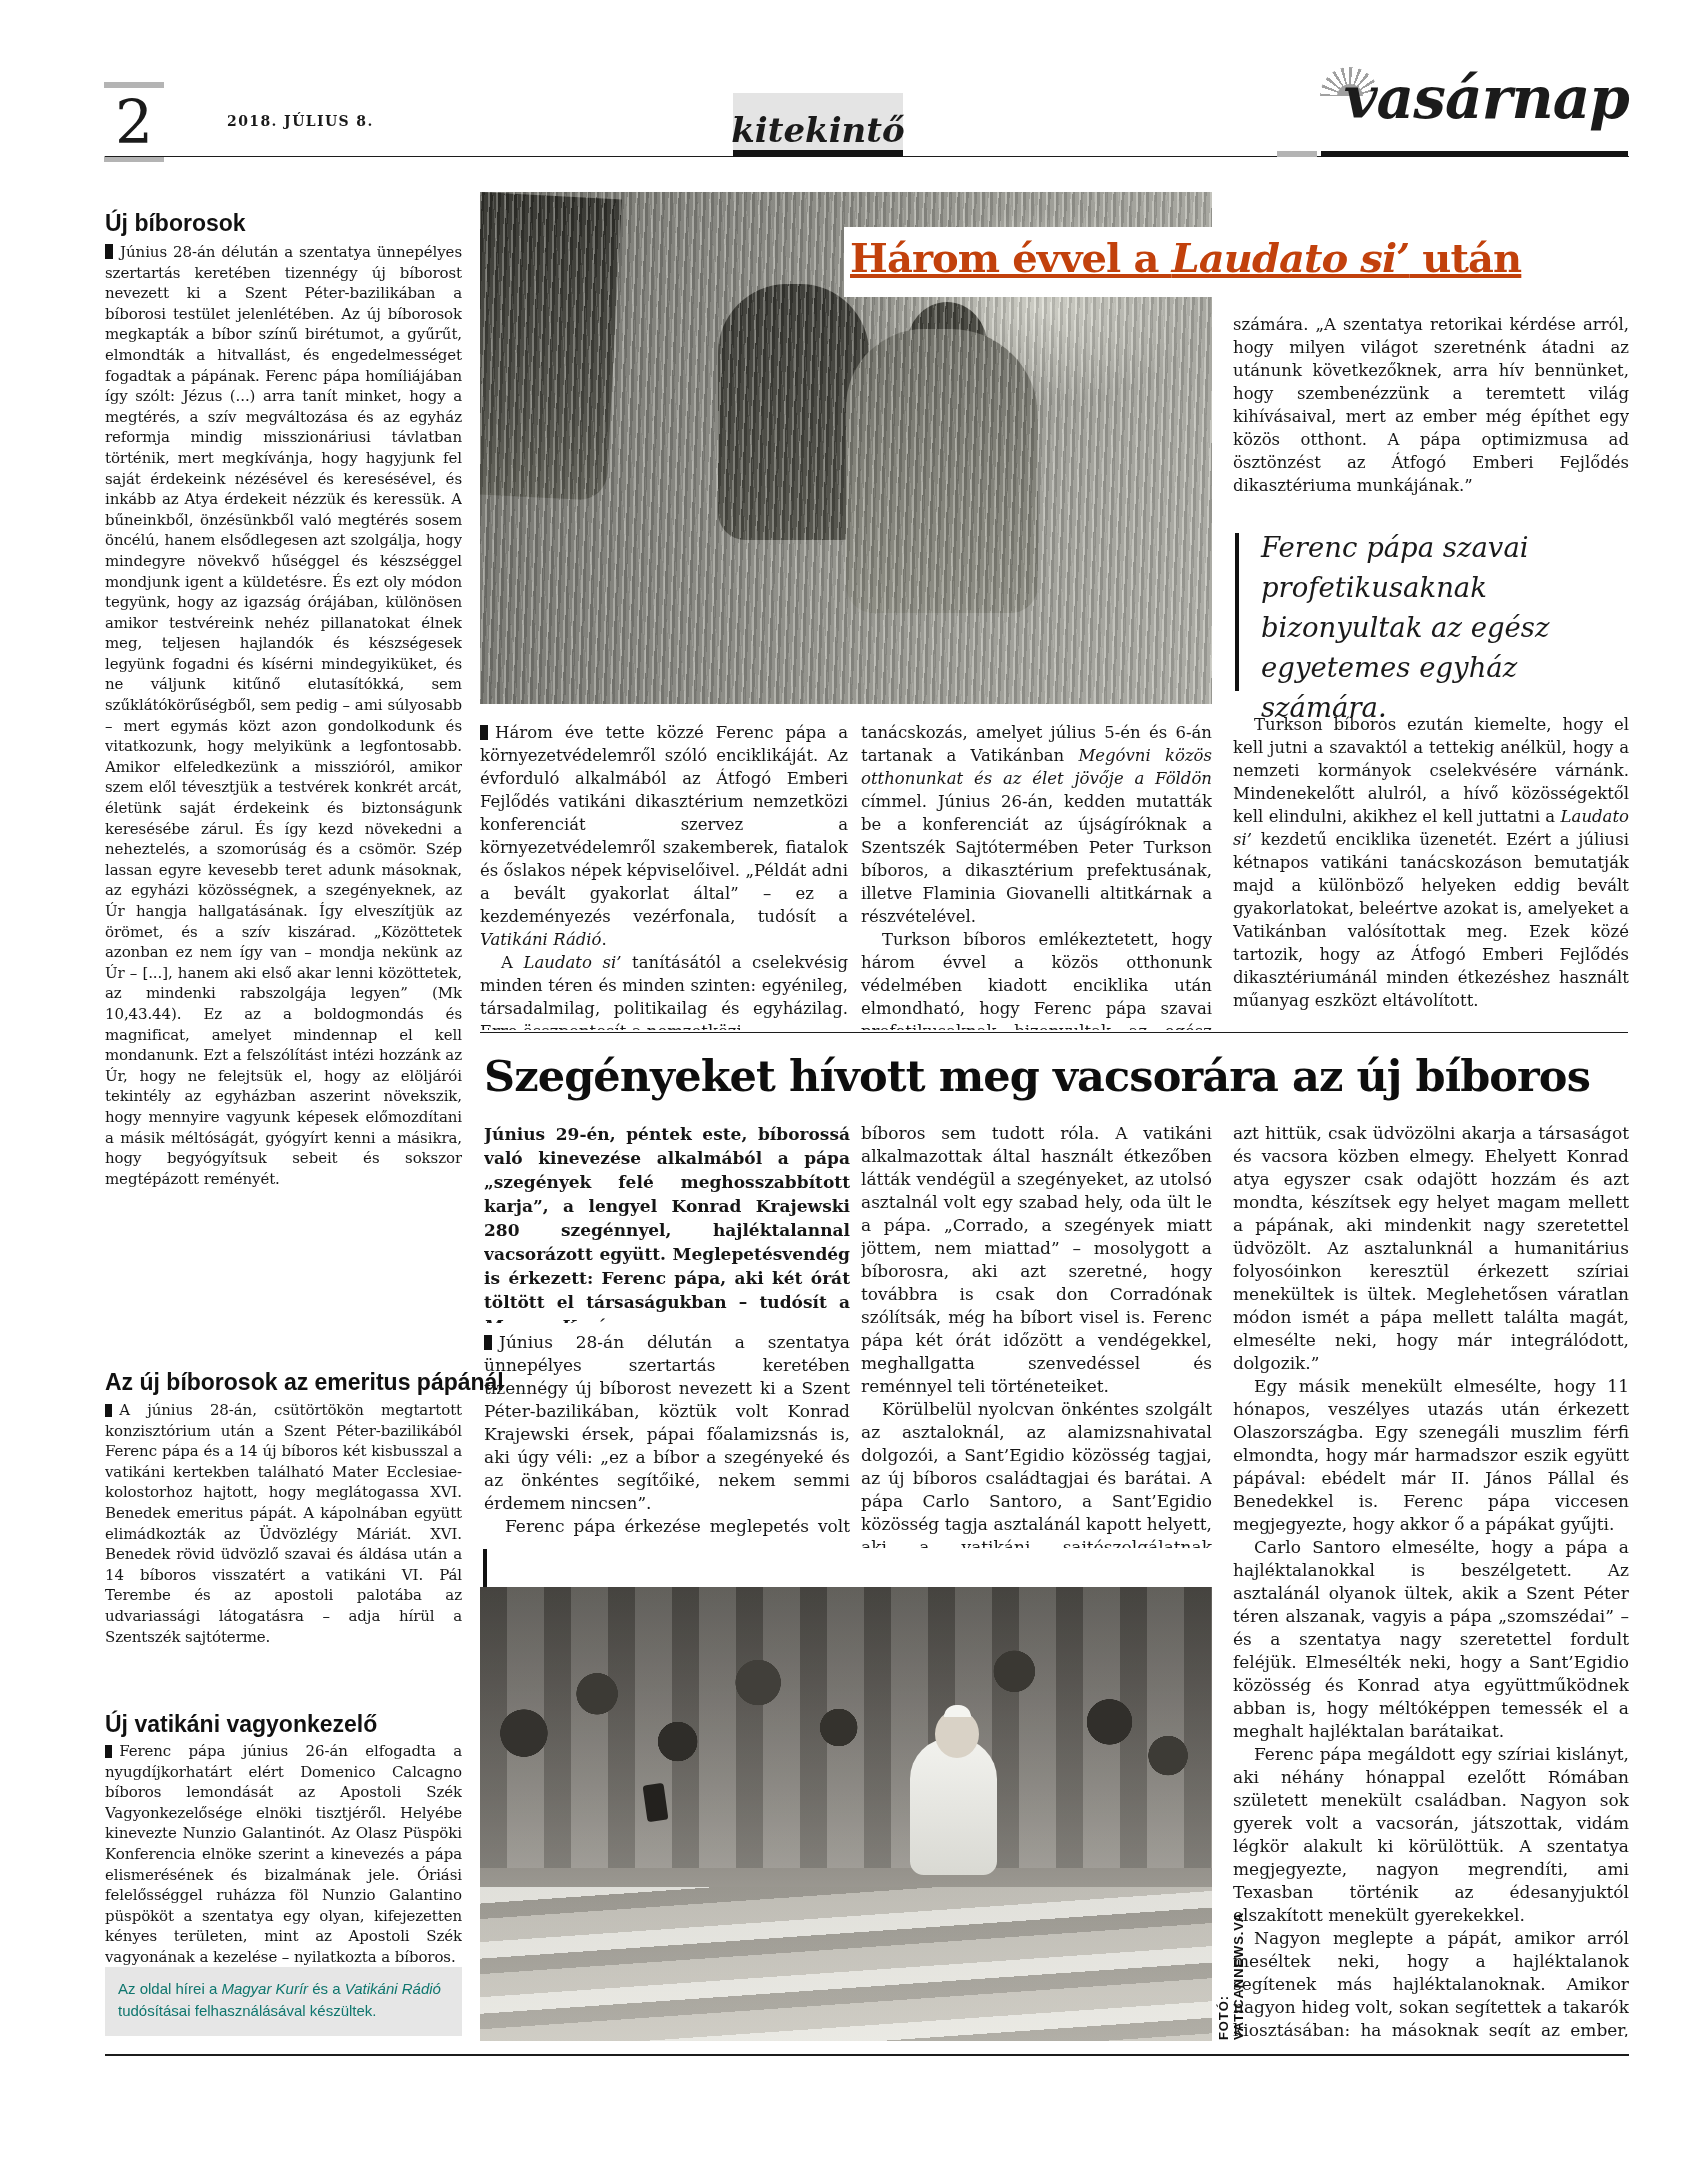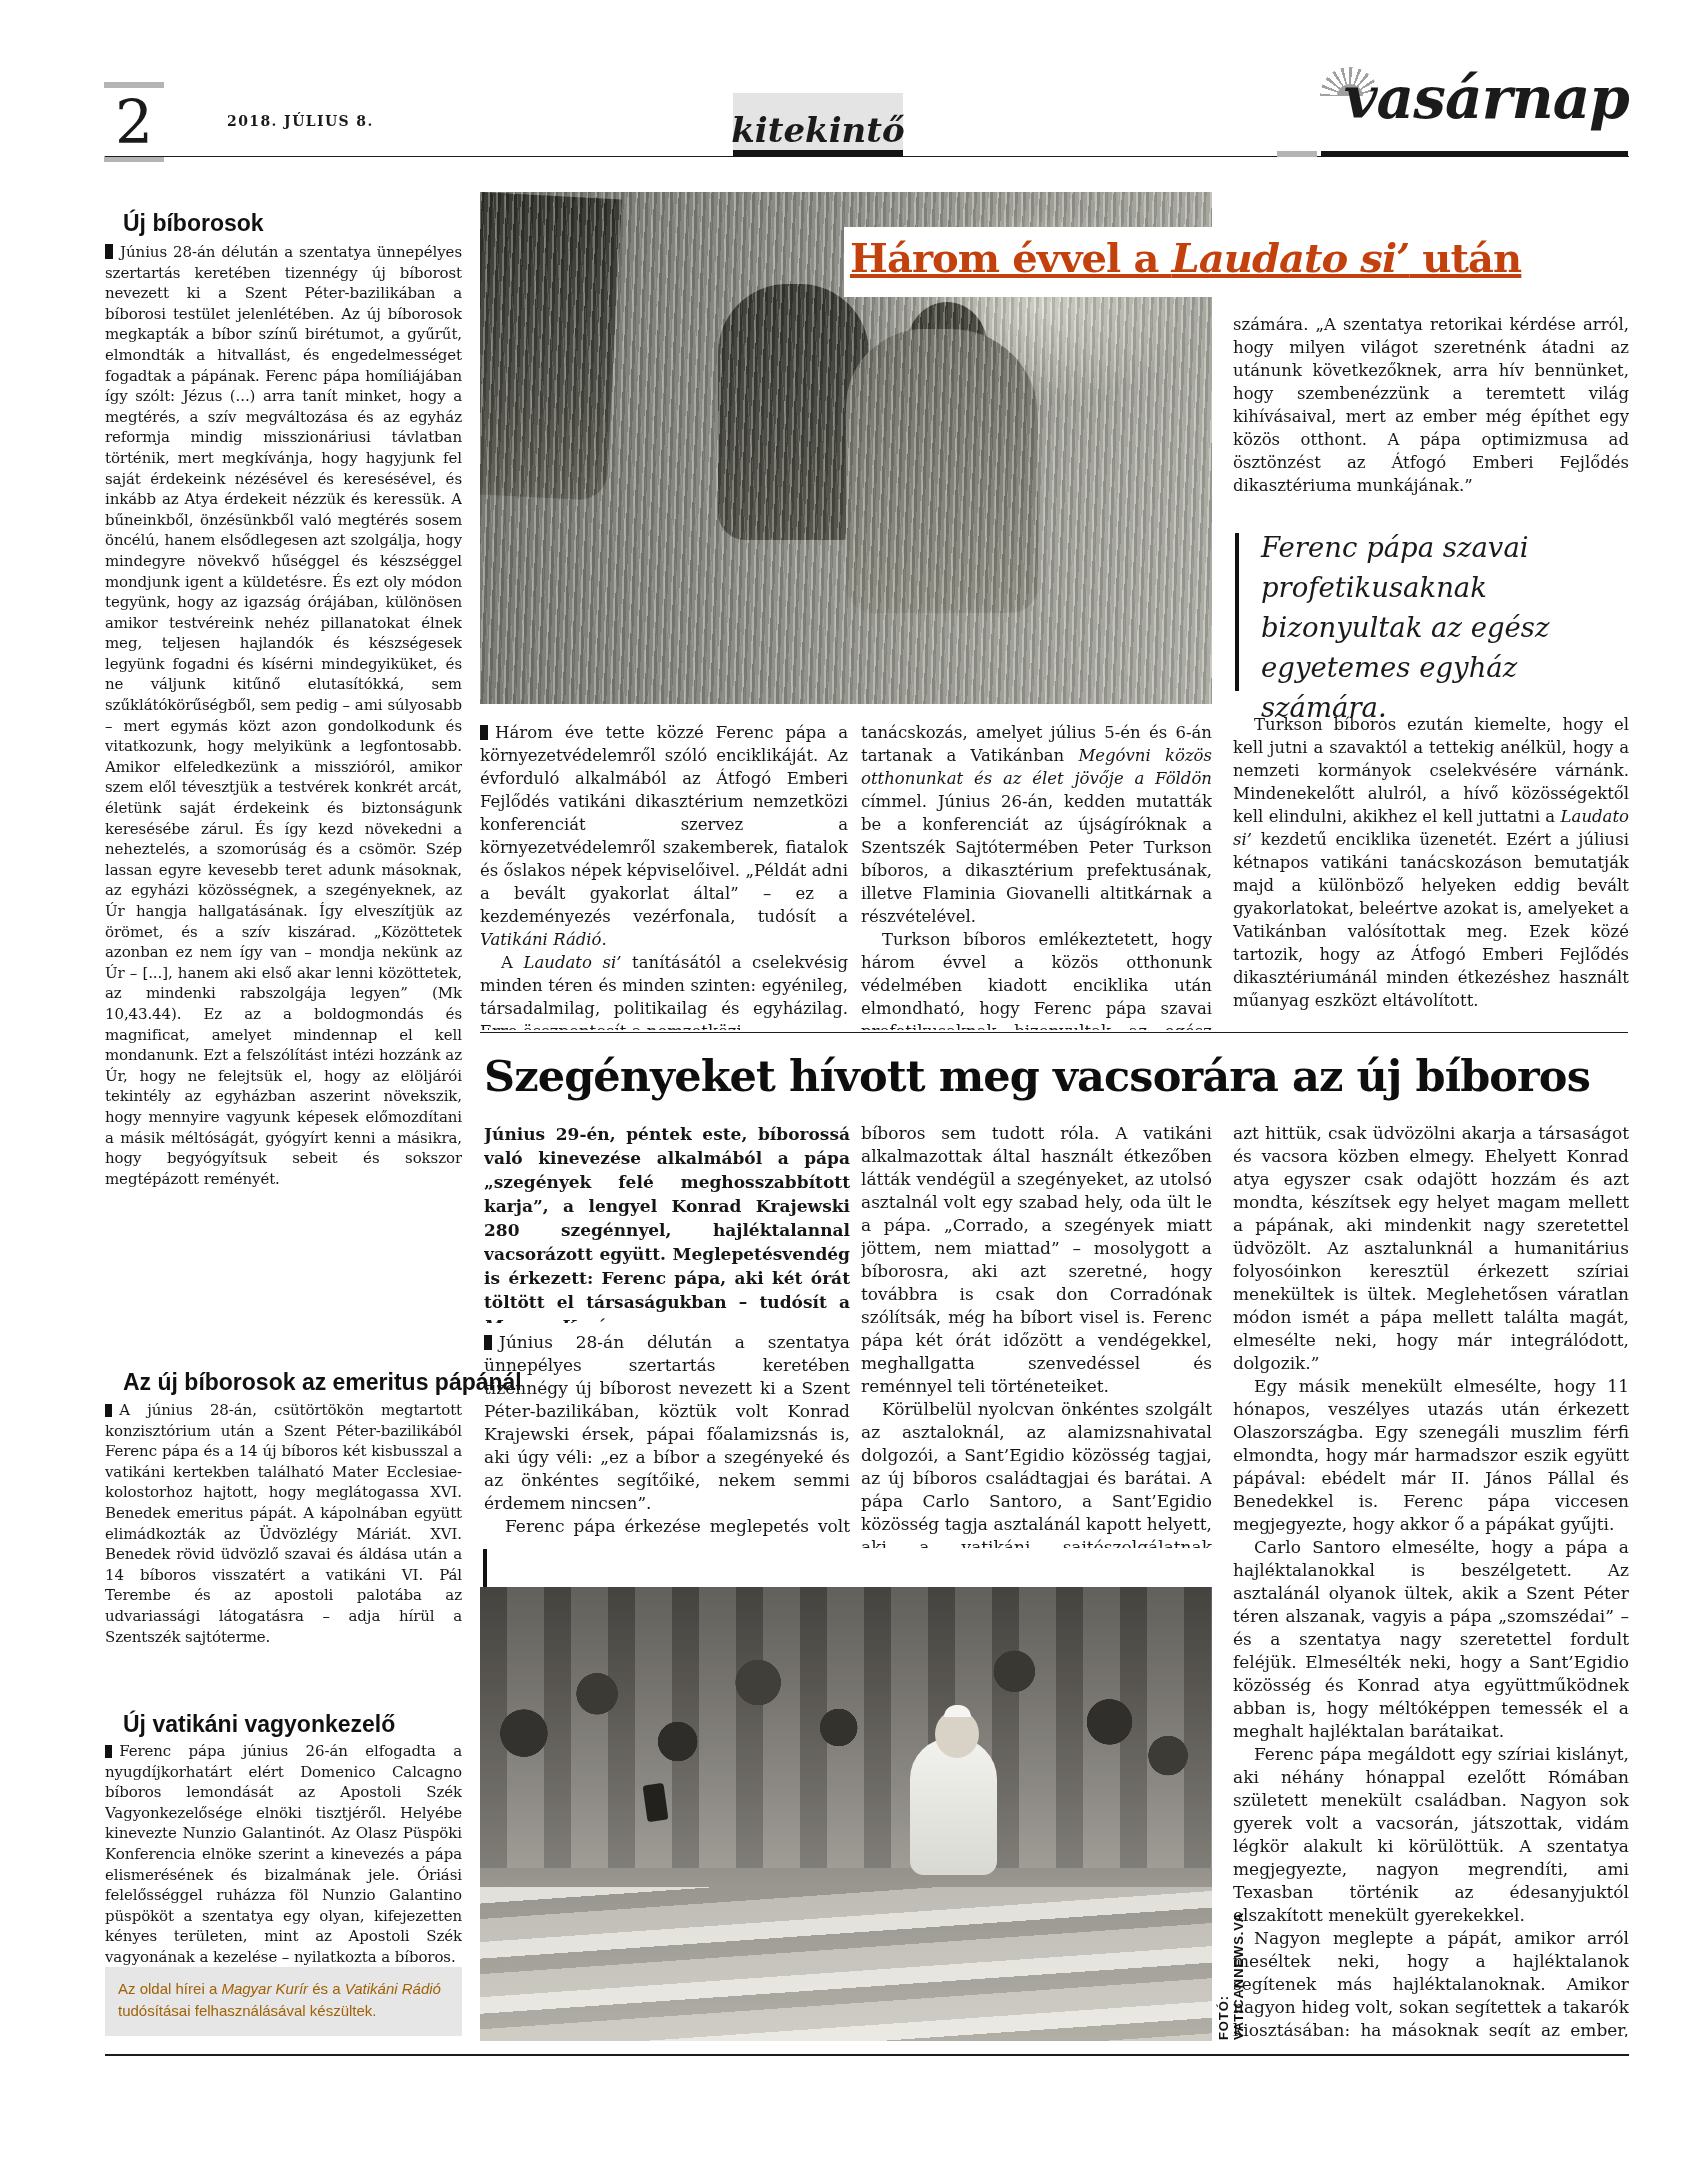--- a/index.html
+++ b/index.html
@@ -14,26 +14,26 @@
   #section-box{background:#e4e4e4;width:170px;height:57px;display:flex;align-items:center;justify-content:center;}
   #section-box .lbl{font-style:italic;font-weight:bold;font-size:34px;color:#1b1b1b;margin-top:16px;}
   .blackbar{background:#141414;}
   .rule{background:#1c1c1c;}
   #masthead{width:316px;text-align:right;font-style:italic;font-weight:bold;font-size:58px;line-height:1;color:#1b1b1b;letter-spacing:-0.9px;}
   #sun-wrap{width:59px;height:29px;overflow:hidden;}
   #sun{width:59px;height:59px;border-radius:50%;
        background:repeating-conic-gradient(#a0a0a0 0 6deg,transparent 6deg 18deg);}
   #sun-core{width:26px;height:26px;border-radius:50%;background:#a0a0a0;left:17px;top:16.5px;}
   
-  .sec-head{font-family:"Liberation Sans",sans-serif;font-weight:bold;font-size:23px;color:#111;margin-left:18px;}
+  .sec-head{font-family:"Liberation Sans",sans-serif;font-weight:bold;font-size:23px;color:#111;}
   .lcol{width:357px;font-size:15px;line-height:20.6px;text-align:justify;letter-spacing:-0.1px;overflow:hidden;}
   .marker{display:inline-block;width:7.8px;height:14.6px;background:#111;margin-right:7.3px;vertical-align:-1.8px;}
   .marker.small{width:6.9px;height:13px;}
   #footer-box{background:#e6e6e6;width:357px;height:69px;box-sizing:border-box;padding:11px 13px;}
-  #footer-box p{margin:0;font-family:"Liberation Sans",sans-serif;font-size:15px;line-height:22px;color:#a16207;text-align:left;}
+  #footer-box p{margin:0;font-family:"Liberation Sans",sans-serif;font-size:15px;line-height:22px;color:#0f766e;text-align:left;}
   
   .col{text-align:justify;overflow:hidden;}
   .col p{margin:0;}
   .col p.ind{text-indent:21px;}
   .c36{font-size:16.5px;line-height:23px;}
   .c38{font-size:17px;line-height:23px;}
   .lead{font-weight:bold;font-size:17px;line-height:24px;}
   
   #laudato-headline{font-weight:bold;font-size:40px;letter-spacing:-0.9px;color:#c2410c;white-space:nowrap;text-decoration:underline;}
   #szegenyek-headline{font-weight:bold;font-size:43px;letter-spacing:-0.9px;color:#0e0e0e;white-space:nowrap;}

